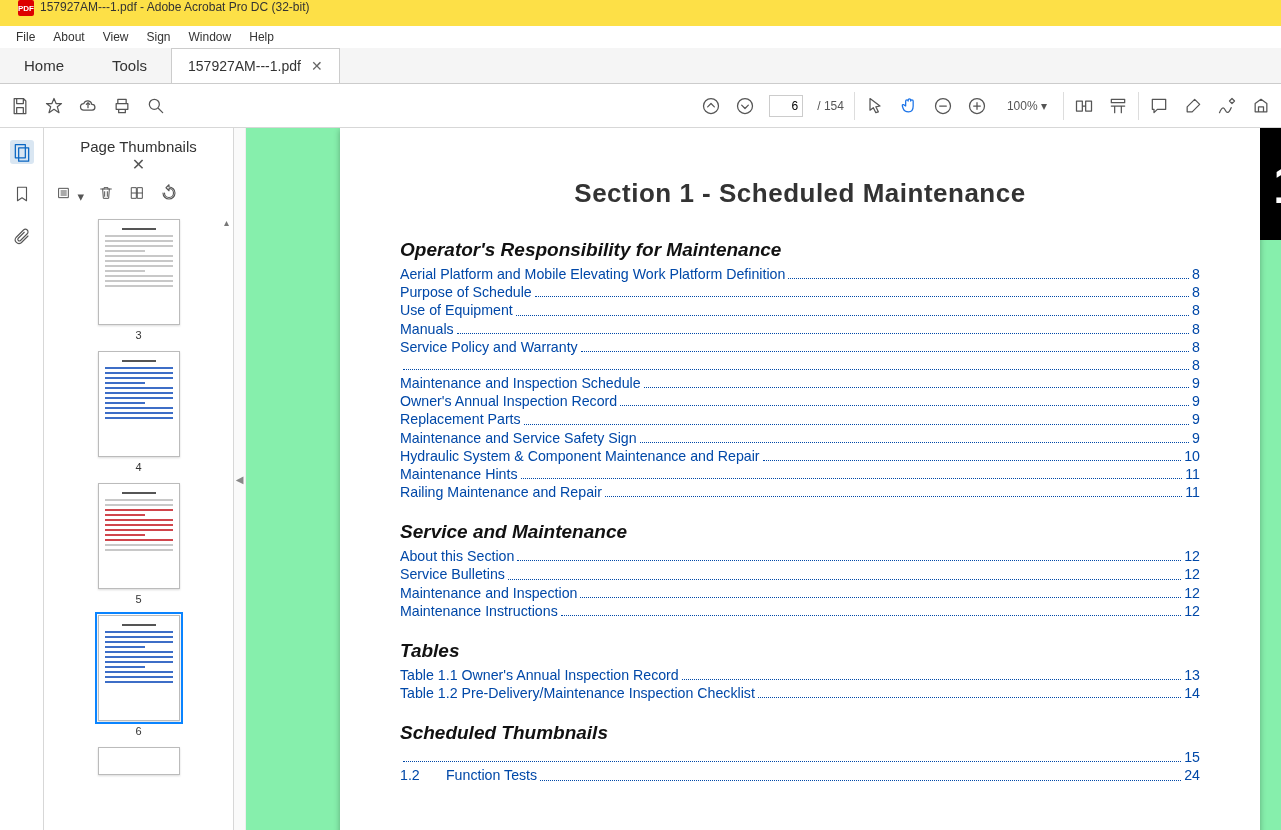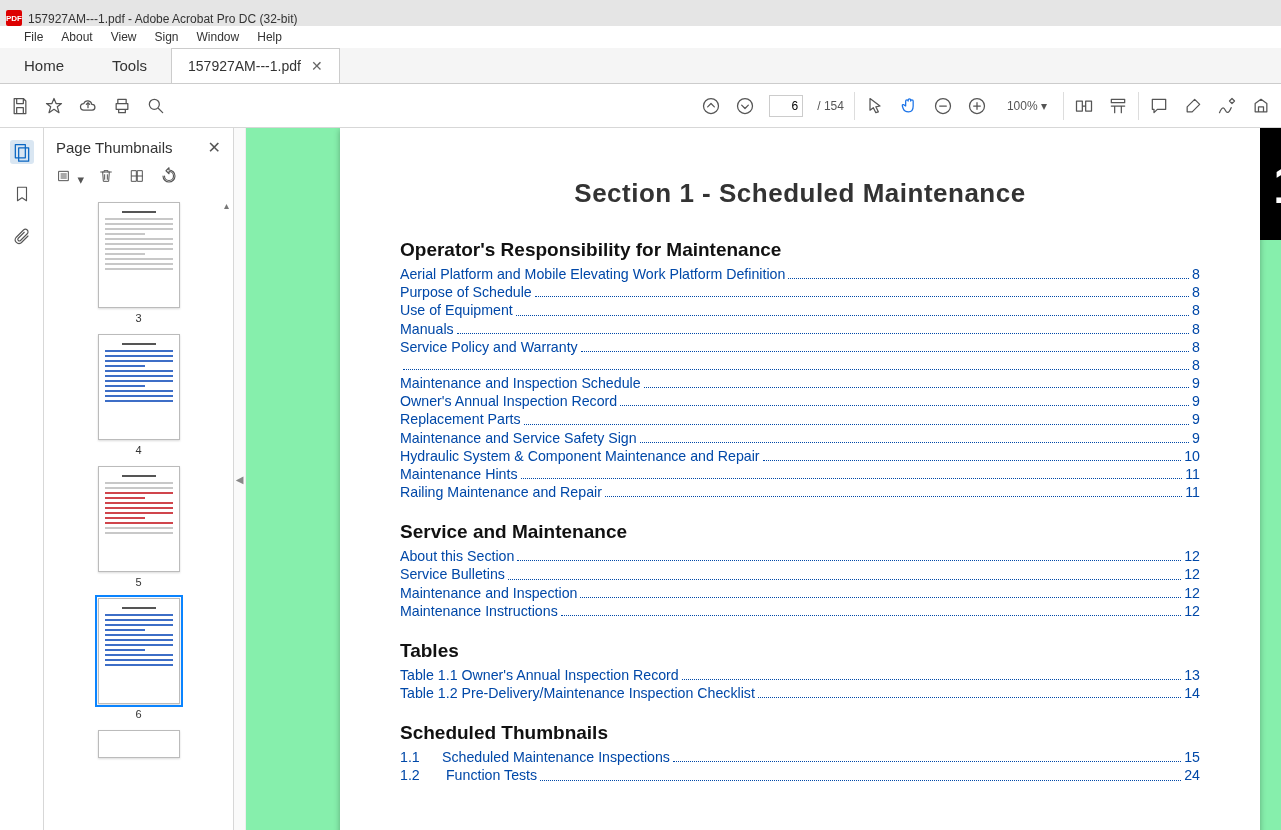--- a/index.html
+++ b/index.html
@@ -1,24 +1,24 @@
 <!DOCTYPE html>
 <html><head>
 <meta charset="utf-8">
 <style>
 * { box-sizing: border-box; margin: 0; padding: 0; }
 body { font-family: "Segoe UI", Arial, sans-serif; font-size: 13px; background: #fff; color: #333; overflow: hidden; width: 1281px; height: 830px; }
 
 
-.titlebar { height: 26px; display: flex; align-items: flex-end; padding: 0 6px; background: #e5e5e5; }
+.titlebar { height: 26px; display: flex; align-items: flex-start; padding: 0 18px; background: #fde047; }
 .titlebar .pdf-icon { width: 16px; height: 16px; background: #d00; border-radius: 2px; margin-right: 6px; display:flex;align-items:center;justify-content:center;color:#fff;font-size:8px;font-weight:bold;}
 .titlebar .title { font-size: 12px; }
 
 
-.menubar { height: 22px; display: flex; align-items: center; padding: 0 16px; gap: 2px; }
+.menubar { height: 22px; display: flex; align-items: center; padding: 0 8px; gap: 2px; }
 .menubar .menu-item { padding: 2px 8px; font-size: 12px; cursor: default; }
 
 
 .tabrow { height: 36px; display: flex; align-items: flex-start; border-bottom: 1px solid #ccc; background: #f5f5f5; }
 .tabrow .hometab, .tabrow .tools { padding: 0 24px; font-size: 15px; color: #333; height:100%; display:flex; align-items:center; }
 .tabrow .filetab { display:flex; align-items:center; height:100%; padding:0 16px; background:#fff; border-top:1px solid #ccc; border-left:1px solid #ccc; border-right:1px solid #ccc; gap:10px; font-size:14px;}
 .tabrow .close-x { font-size:14px; color:#666; }
 
 
 .toolbar { height: 44px; border-bottom:1px solid #d7d7d7; display:flex; align-items:center; padding:0 10px; background:#fff; }
@@ -35,21 +35,21 @@
 
 .mainarea { display:flex; height: calc(830px - 26px - 22px - 36px - 44px); }
 
 
 .leftrail { width:44px; border-right:1px solid #d7d7d7; display:flex; flex-direction:column; align-items:center; padding-top:12px; gap:18px; }
 .leftrail .rail-btn { width:24px; height:24px; display:flex; align-items:center; justify-content:center; color:#555; border-radius:3px;}
 .leftrail .rail-btn.active { background:#d9e6f2; }
 
 
 .thumbpanel { width:190px; border-right:1px solid #d7d7d7; display:flex; flex-direction:column; background:#fff;}
-.thumbpanel .panel-head { display:flex; align-items:center; justify-content:space-between; padding:10px 12px 6px; font-size:15px;}
+.thumbpanel .panel-head { display:flex; align-items:center; justify-content:center; padding:10px 12px 6px; font-size:15px;flex-direction:column;}
 .thumbpanel .panel-tools { display:flex; align-items:center; gap:14px; padding:4px 12px 8px; color:#555;}
 .thumbpanel .thumbs { flex:1; overflow-y:auto; padding:6px 0 10px 0; position:relative;}
 .thumbpanel .thumb-wrap { display:flex; flex-direction:column; align-items:center; margin-bottom:10px;}
 .thumbpanel .thumb { width:82px; height:106px; background:#fff; border:1px solid #bbb; box-shadow:0 1px 2px rgba(0,0,0,.15); position:relative; overflow:hidden;}
 .thumbpanel .thumb.selected { outline:2px solid #0a84ff; outline-offset:1px;}
 .thumbpanel .thumb-label { font-size:11px; margin-top:4px;}
 .thumbpanel .scroll-up { position:absolute; right:4px; top:4px; font-size:10px; color:#777;}
 .thumb .mini-lines { position:absolute; left:6px; right:6px; top:8px;}
 .thumb .mini-lines span { display:block; height:2px; background:#c8c8c8; margin-bottom:3px;}
 .thumb .mini-lines span.title { background:#555; height:2px; width:50%; margin:0 auto 5px;}
@@ -60,21 +60,21 @@
 
 .collapse-handle { width:12px; display:flex; align-items:center; justify-content:center; background:#fafafa; border-right:1px solid #eee;}
 .collapse-handle .tri { font-size:10px; color:#888;}
 
 
 .docview { flex:1; background:#86efac; position:relative; overflow:hidden;}
 .page { position:absolute; left:94px; top:0; width:920px; min-height:900px; background:#fff; box-shadow:0 2px 6px rgba(0,0,0,.3); padding:50px 60px 40px 60px;}
 .black-tab { position:absolute; right:-56px; top:0; width:56px; height:112px; background:#000; color:#fff; font-size:54px; font-weight:800; font-family: Arial Black, Arial, sans-serif; display:flex; align-items:center; justify-content:center;}
 .section-title { text-align:center; font-family: Arial Black, Arial, sans-serif; font-weight:900; font-size:26px; letter-spacing:0.5px; margin:0 0 30px;}
 
-.group-head { font-family: Arial, sans-serif; font-weight:800; font-size:19px; margin:20px 0 4px; color:#111;}
+.group-head { font-family: Arial, sans-serif; font-weight:800; font-size:19px; margin:20px 0 4px; color:#111;font-style:italic;}
 .toc-row { display:flex; font-size:14.2px; color:#0048a8; line-height:1.28; font-family: Arial, sans-serif;}
 .toc-row .label { white-space:nowrap; }
 .toc-row .dots { flex:1; border-bottom:1.5px dotted #0048a8; margin:0 3px 4px 3px;}
 .toc-row .pg { white-space:nowrap;}
 .toc-row .num { display:inline-block; width:42px;}
 
 </style>
 </head>
 <body>
 
@@ -437,21 +437,20 @@
             <span class="dots"></span>
             <span class="pg">13</span>
           </div>
           <div class="toc-row">
             <span class="label">Table 1.2  Pre-Delivery/Maintenance Inspection Checklist</span>
             <span class="dots"></span>
             <span class="pg">14</span>
           </div>
           <div class="group-head">Scheduled Thumbnails</div>
           <div class="toc-row">
-            <span class="label"><span class="num">1.1</span>Scheduled Maintenance Inspections</span>
             <span class="dots"></span>
             <span class="pg">15</span>
           </div>
           <div class="toc-row">
             <span class="label"><span class="num">1.2</span> Function Tests</span>
             <span class="dots"></span>
             <span class="pg">24</span>
           </div>
         </div>
     </div>

